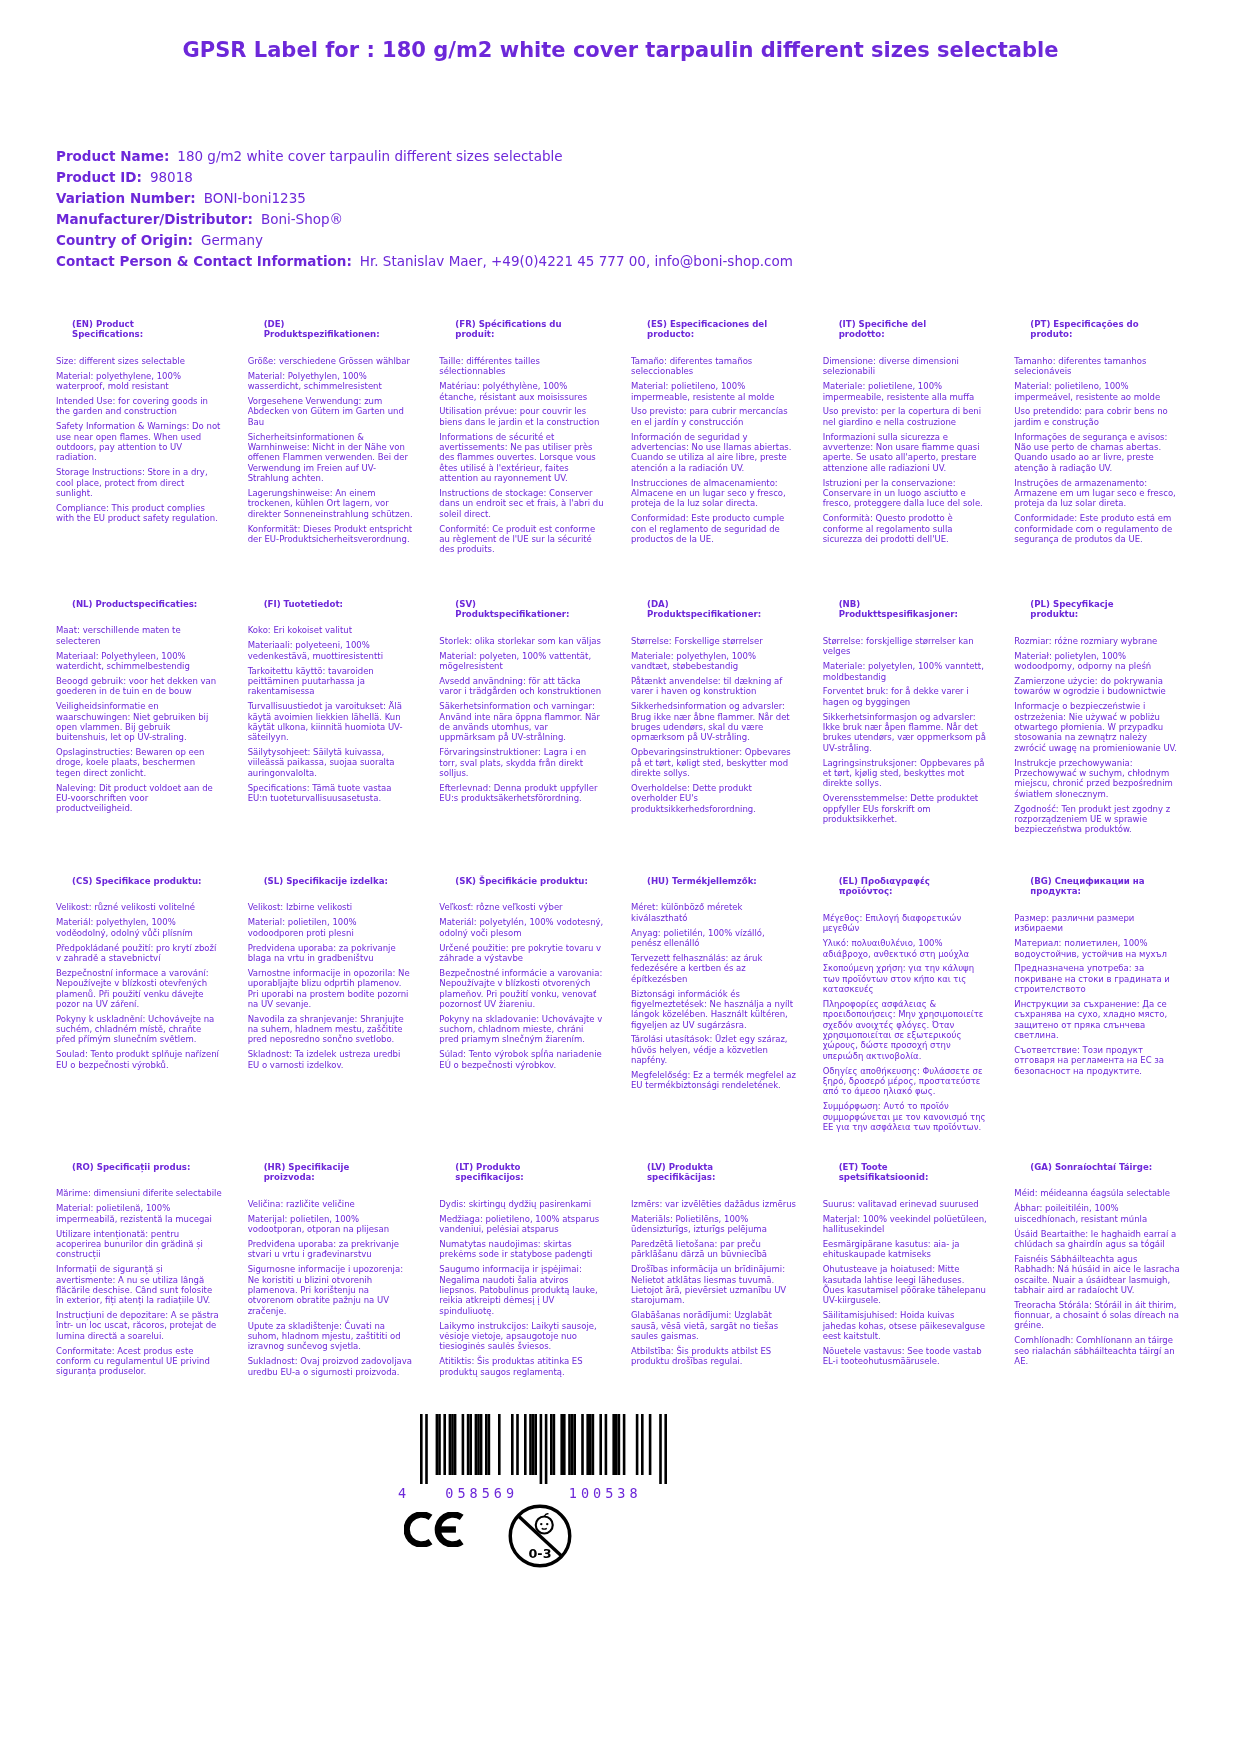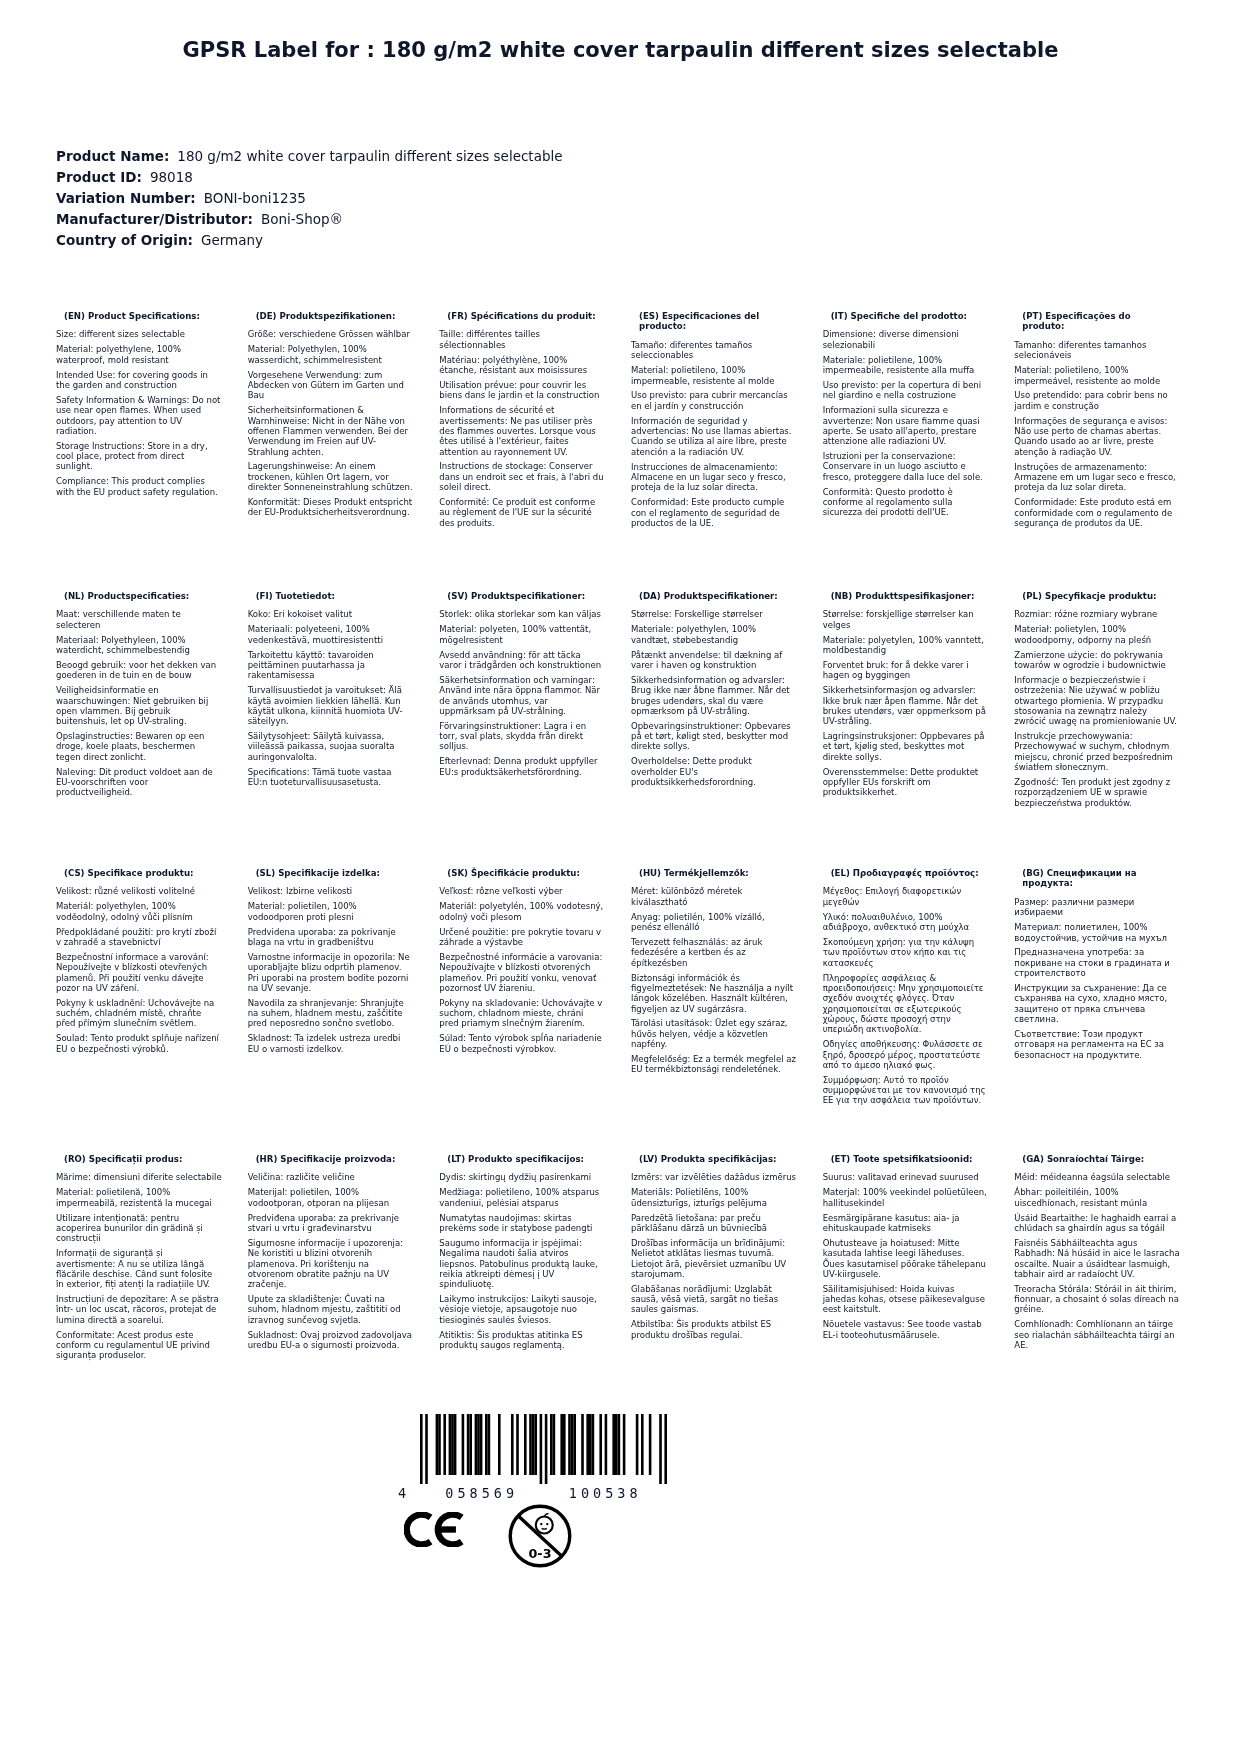--- a/index.html
+++ b/index.html
@@ -1,25 +1,25 @@
 <!DOCTYPE html>
 <html><head>
 <meta charset="utf-8">
 <style>
   html,body{margin:0;padding:0;background:#fff;}
-  .page{position:relative;width:1241px;height:1754px;background:#ffffff;color:#0f172a;
+  .page{position:relative;width:1241px;height:1754px;background:#ffffff;color:#6d28d9;
         font-family:"DejaVu Sans","Liberation Sans",sans-serif;overflow:hidden;}
   .title{position:absolute;top:36px;left:130px;right:130px;margin:0;text-align:center;
          font-size:21px;font-weight:bold;line-height:1.35;}
   .product-info{position:absolute;top:146px;left:56px;font-size:13.5px;line-height:21px;}
   .pi-label{font-weight:bold;margin-right:8px;}
   .grid{position:absolute;top:303px;left:56px;width:1140px;display:grid;
         grid-template-columns:repeat(6,1fr);grid-template-rows:280px 277px 286px 272px;column-gap:10px;}
   .block{width:166px;font-size:8.5px;line-height:1.22;}
-  .block h3{margin:8px;font-size:8.6px;font-weight:bold;}
+  .block h3{margin:16px;font-size:8.6px;font-weight:bold;}
   .block p{margin:0 0 4.5px 0;}
   .barcode{position:absolute;top:1414px;left:398px;width:270px;}
   .barcode svg{display:block;margin-left:22px;}
   .barcode-digits{position:relative;display:flex;width:269px;margin-top:1px;
         font-size:13.5px;font-family:"DejaVu Sans Mono","Liberation Mono",monospace;}
   .bd-lead{width:22px;}
   .bd-left,.bd-right{flex:1;text-align:center;letter-spacing:4px;}
   .marks{position:absolute;top:1502px;left:404px;display:flex;align-items:flex-start;gap:42px;}
   .ce-wrap{margin-top:10px;}
 </style>
@@ -29,20 +29,21 @@
 <div class="page">
 
   <h1 class="title">GPSR Label for : 180 g/m2 white cover tarpaulin different sizes selectable</h1>
 
   <div class="product-info">
       <div><span class="pi-label">Product Name:</span><span class="pi-value">180 g/m2 white cover tarpaulin different sizes selectable</span></div>
       <div><span class="pi-label">Product ID:</span><span class="pi-value">98018</span></div>
       <div><span class="pi-label">Variation Number:</span><span class="pi-value">BONI-boni1235</span></div>
       <div><span class="pi-label">Manufacturer/Distributor:</span><span class="pi-value">Boni-Shop®</span></div>
       <div><span class="pi-label">Country of Origin:</span><span class="pi-value">Germany</span></div>
+      <div><span class="pi-label">Contact Person &amp; Contact Information:</span><span class="pi-value">Hr. Stanislav Maer, +49(0)4221 45 777 00, info@boni-shop.com</span></div>
     </div>
 
   <div class="grid">
       <div class="block">
         <h3>(EN) Product Specifications:</h3>
         <p>Size: different sizes selectable</p>
         <p>Material: polyethylene, 100% waterproof, mold resistant</p>
         <p>Intended Use: for covering goods in the garden and construction</p>
         <p>Safety Information &amp; Warnings: Do not use near open flames. When used outdoors, pay attention to UV radiation.</p>
         <p>Storage Instructions: Store in a dry, cool place, protect from direct sunlight.</p>

